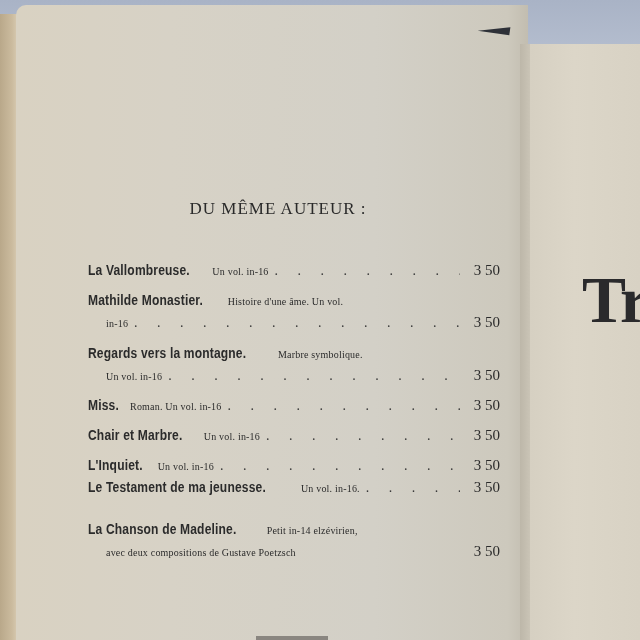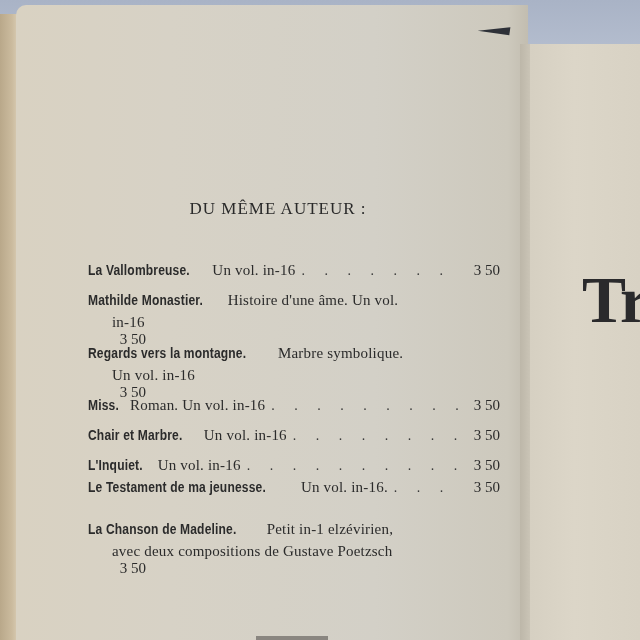--- a/index.html
+++ b/index.html
@@ -47,27 +47,27 @@
       box-sizing: border-box;
     }
     .list {
       position: absolute; left: 88px; top: 262px; width: 412px;
       color: #2b2b2b; font-size: 15px;
     }
     .entry { position: relative; }
     .line {
       display: flex; align-items: baseline; white-space: nowrap; height: 22px;
     }
-    .line.indent { padding-left: 18px; flex-direction: column; }
+    .line.indent { padding-left: 18px; }
     .title {
       font-family: "Liberation Sans", "DejaVu Sans", sans-serif;
       font-weight: bold; font-size: 14px; letter-spacing: 0.2px; margin-right: 6px;
       transform: scaleX(0.86); transform-origin: left; display: inline-block;
     }
-    .desc { font-size: 15px; letter-spacing: 0.2px; text-align: center; }
+    .desc { font-size: 10px; letter-spacing: 0.2px; text-align: center; }
     .dots {
       flex: 1; overflow: hidden; margin: 0 6px; letter-spacing: 8px;
       font-size: 14px; color: #3a3a3a;
     }
     .price { font-size: 15px; width: 34px; text-align: right; }
     .footer-mark {
       position: absolute; left: 256px; top: 636px; width: 72px; height: 4px;
       background: #8a8680;
     }
   </style>
@@ -151,21 +151,21 @@
       <span class="title">Le Testament de ma jeunesse.</span>
       <span class="desc">Un vol. in-16.</span>
       <span class="dots">. . . . . . . . . . . . . . . . . . . . . . . .</span>
       <span class="price">3 50</span>
     </div>
   </div>
 
   <div class="entry">
     <div class="line">
       <span class="title">La Chanson de Madeline.</span>
-      <span class="desc">Petit in-1 elzévirien,</span>
+      <span class="desc">Petit in-14 elzévirien,</span>
     </div>
     <div class="line indent">
       <span class="desc">avec deux compositions de Gustave Poetzsch</span>
       <span class="dots"></span>
       <span class="price">3 50</span>
     </div>
   </div>
 </div>
 
 <div class="footer-mark"></div>

